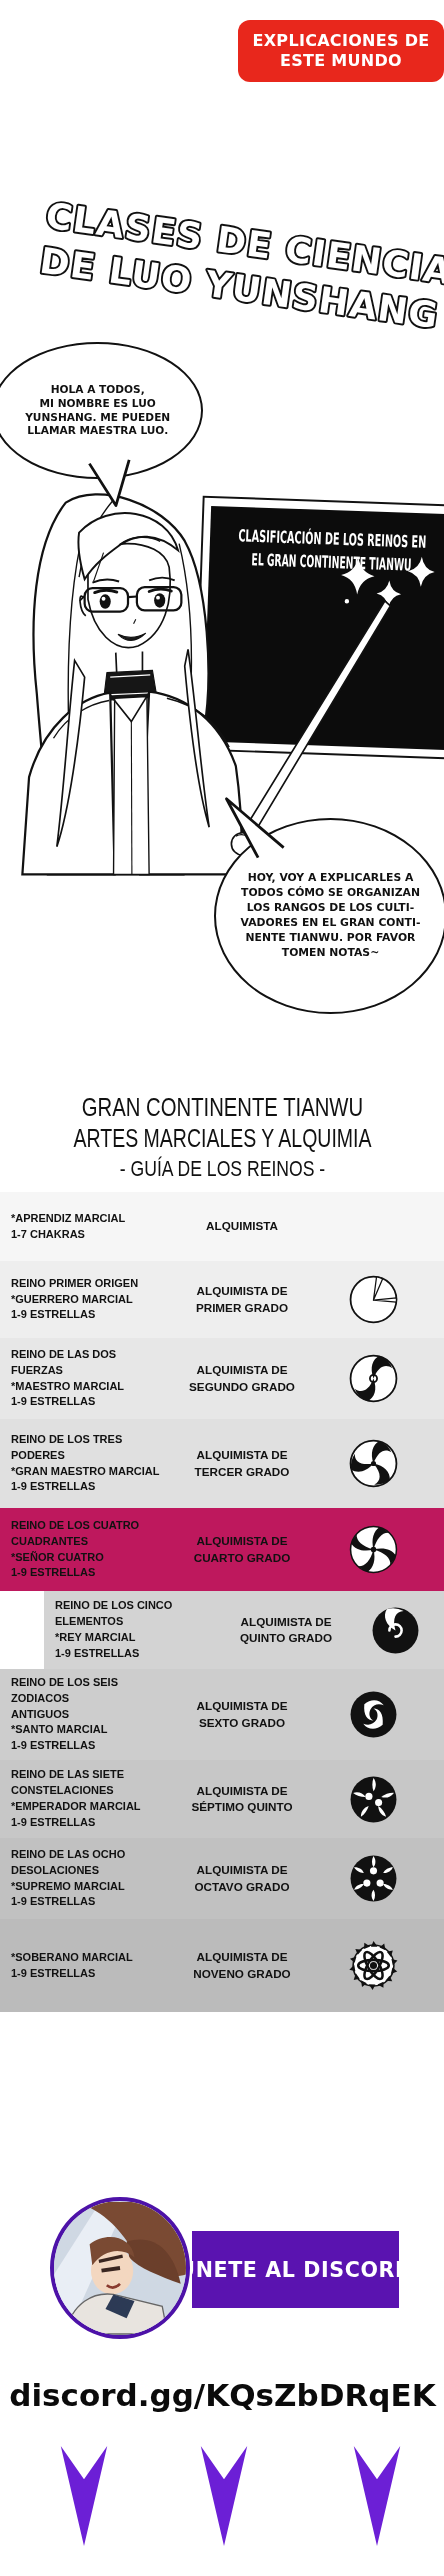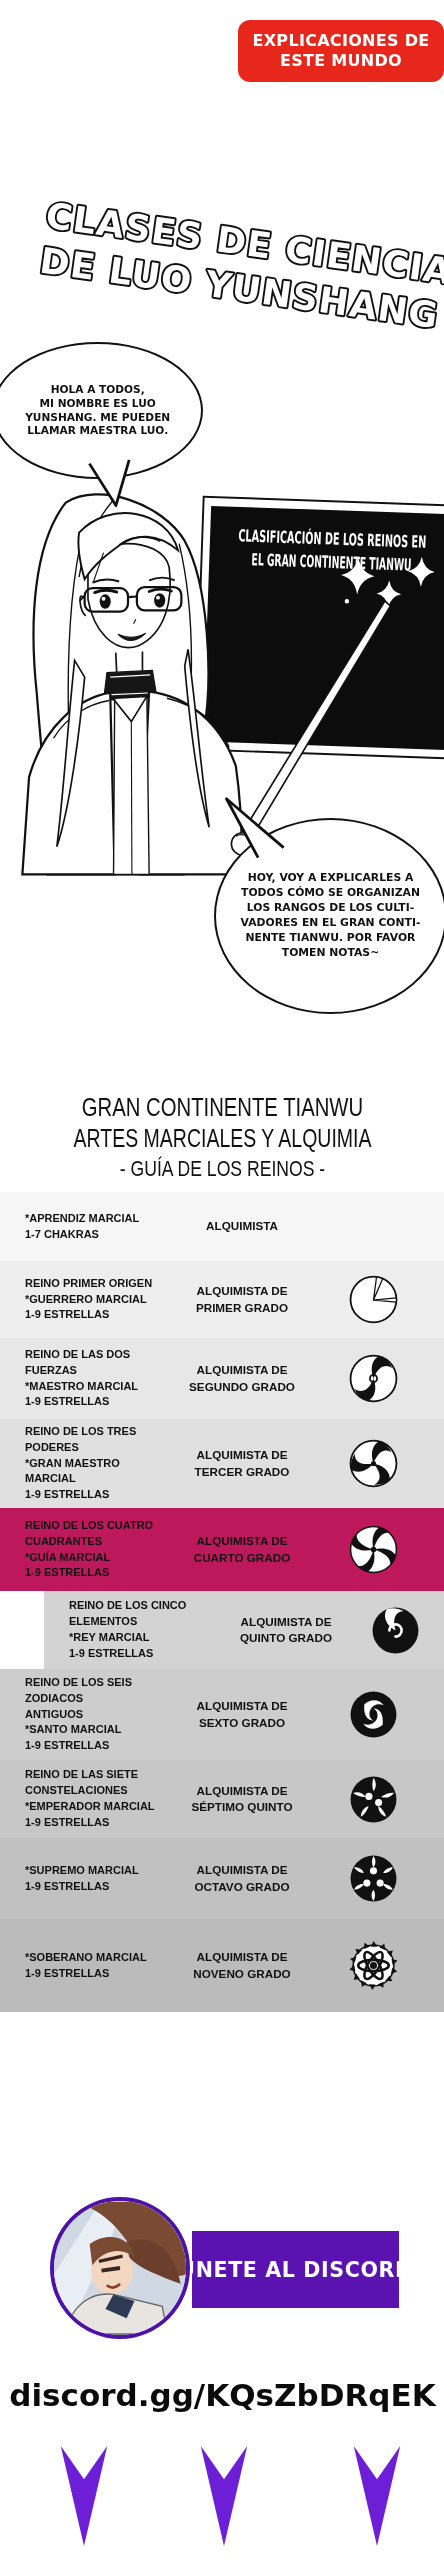--- a/index.html
+++ b/index.html
@@ -42,21 +42,21 @@
   }
   .guide-title .l1{font-size:26px;transform:scaleX(.78);transform-origin:center;line-height:1.2;}
   .guide-title .l2{font-size:25px;transform:scaleX(.78);transform-origin:center;line-height:1.25;}
   .guide-title .l3{font-size:22px;transform:scaleX(.80);transform-origin:center;line-height:1.35;}
   .guide{position:absolute;left:0;top:1192px;width:445px;z-index:3;color:#111;}
   .gh{display:flex;align-items:center;height:67px;background:#fff;font-weight:bold;}
   .gh .c1{flex:0 0 167px;text-align:center;font-size:19px;line-height:1.25;transform:scaleX(.82);}
   .gh .c2{flex:0 0 150px;text-align:center;font-size:19px;transform:scaleX(.82);}
   .gh .c3{flex:1;text-align:center;font-size:9.4px;line-height:1.35;transform:scaleX(.88);padding-right:12.2px;}
   .grow{display:flex;align-items:center;}
-  .grow .c1{flex:0 0 167px;padding-left:25px;box-sizing:border-box;
+  .grow .c1{flex:0 0 167px;padding-left:11px;box-sizing:border-box;
             font-family:"Liberation Sans",sans-serif;font-weight:bold;font-size:11px;line-height:1.45;}
   .grow .c2{flex:0 0 150px;text-align:center;font-family:"Liberation Sans",sans-serif;
             font-weight:bold;font-size:11.7px;line-height:1.4;}
   .grow .c3{flex:1;display:flex;align-items:center;justify-content:center;padding-right:14.4px;}
   .insignia{width:51px;height:51px;}
   .grow:nth-of-type(1){height:69px;background:#f6f6f6;}
   .grow:nth-of-type(2){height:77px;background:#eeeeee;}
   .grow:nth-of-type(3){height:81px;background:#e7e7e7;}
   .grow:nth-of-type(4){height:89px;background:#e0e0e0;}
   .grow:nth-of-type(5){height:83px;background:#be185d;}
@@ -329,21 +329,21 @@
       </div>
     <div class="c3">
         <svg class="insignia" viewBox="0 0 100 100">
           <use href="#g3"></use>
         </svg>
       </div>
   </div>
   <div class="grow">
     <div class="c1">
         <div>REINO DE LOS CUATRO CUADRANTES</div>
-        <div>*GUÍA MARCIAL</div>
+        <div>*SEÑOR CUATRO</div>
         <div>1-9 ESTRELLAS</div>
       </div>
     <div class="c2">
         <div>ALQUIMISTA DE</div>
         <div>CUARTO GRADO</div>
       </div>
     <div class="c3">
         <svg class="insignia" viewBox="0 0 100 100">
           <use href="#g4"></use>
         </svg>
@@ -394,20 +394,21 @@
         <div>SÉPTIMO QUINTO</div>
       </div>
     <div class="c3">
         <svg class="insignia" viewBox="0 0 100 100">
           <use href="#g7"></use>
         </svg>
       </div>
   </div>
   <div class="grow">
     <div class="c1">
+        <div>REINO DE LAS OCHO DESOLACIONES</div>
         <div>*SUPREMO MARCIAL</div>
         <div>1-9 ESTRELLAS</div>
       </div>
     <div class="c2">
         <div>ALQUIMISTA DE</div>
         <div>OCTAVO GRADO</div>
       </div>
     <div class="c3">
         <svg class="insignia" viewBox="0 0 100 100">
           <use href="#g8"></use>

